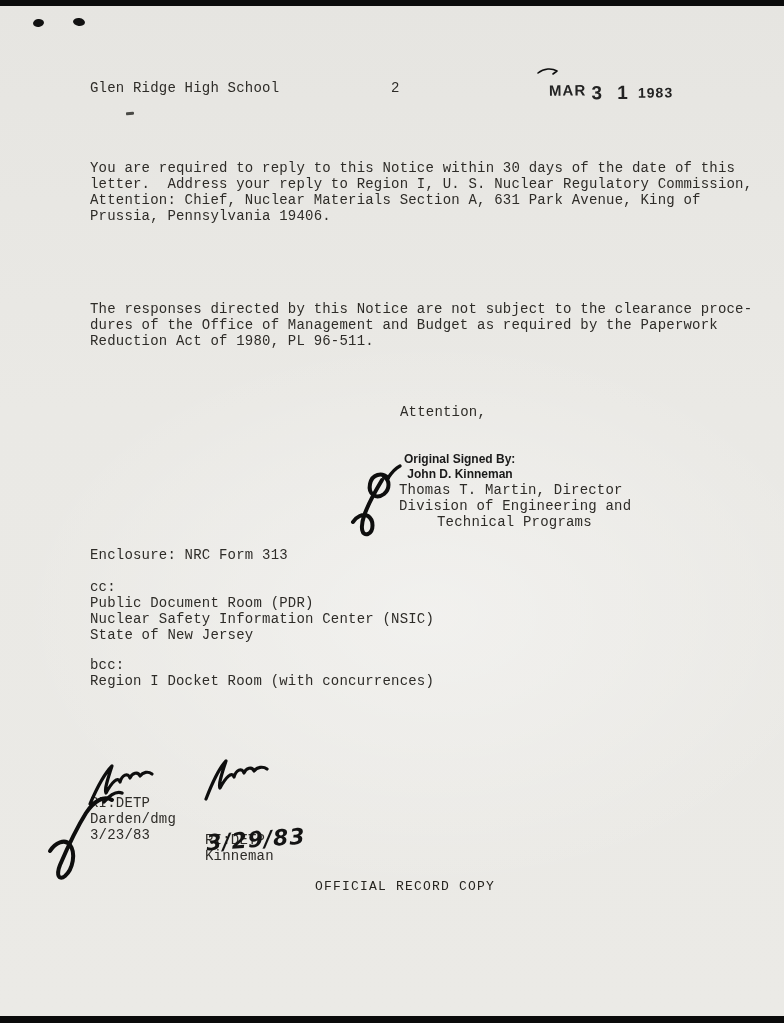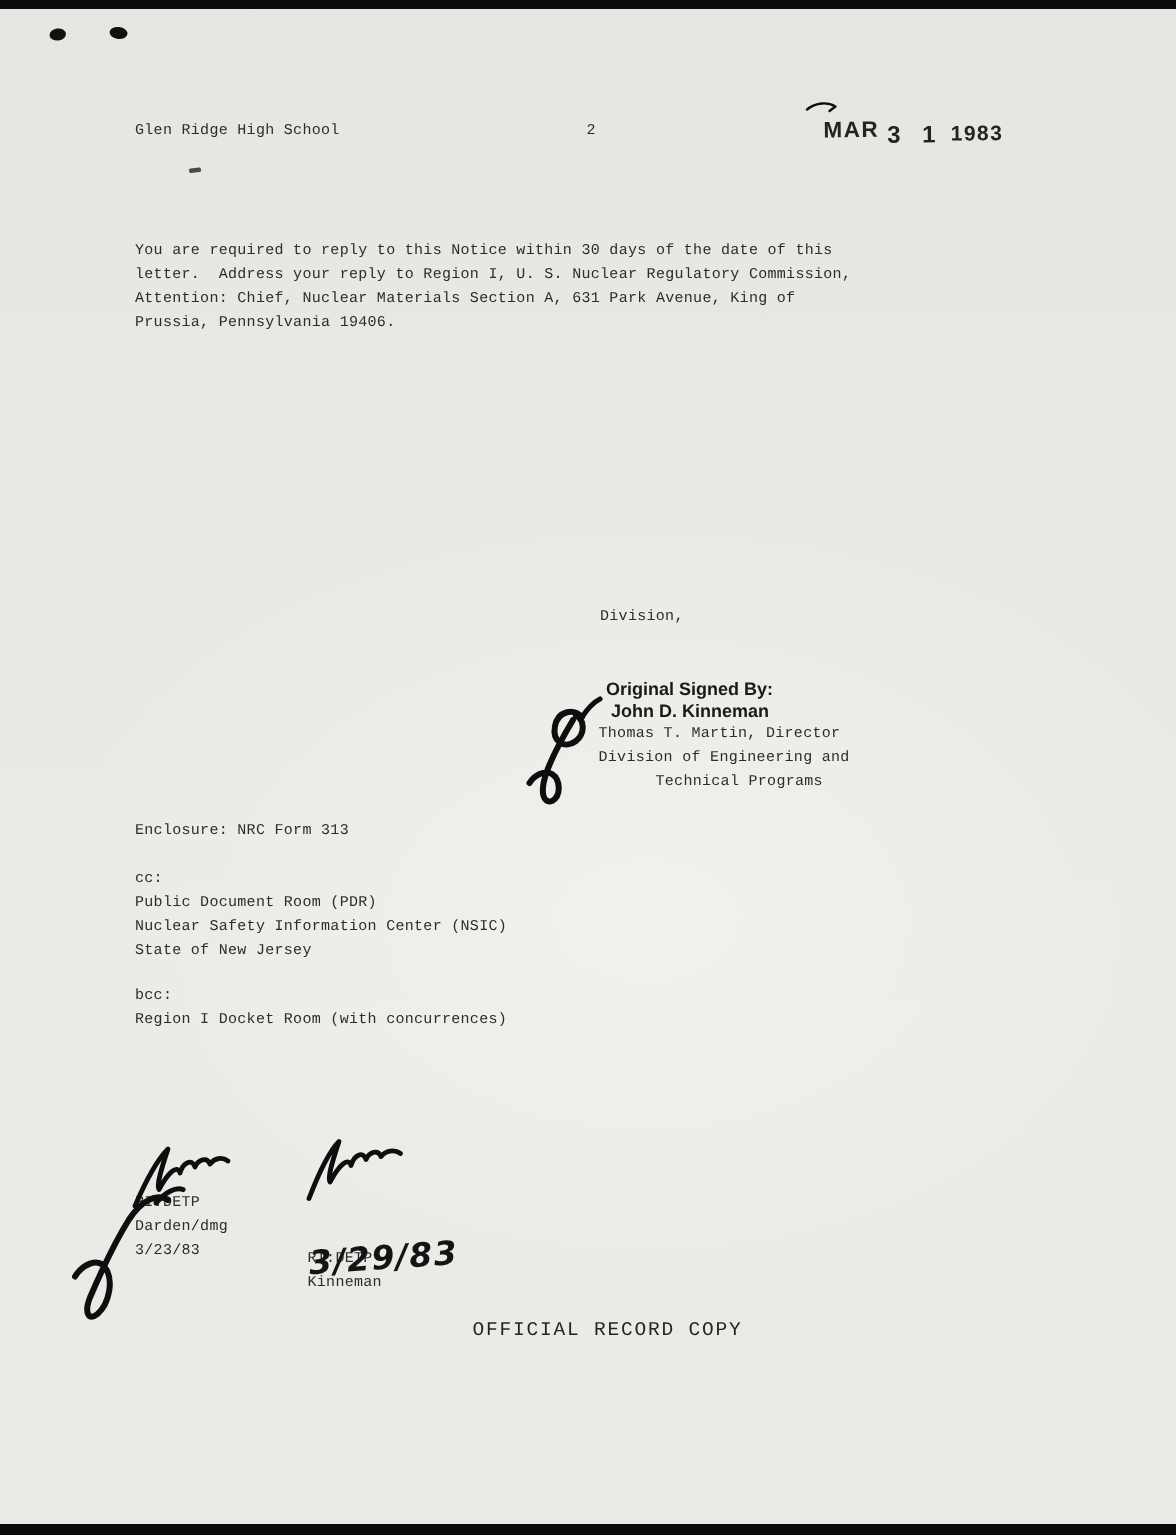--- a/index.html
+++ b/index.html
@@ -8,39 +8,39 @@
     width:784px;height:1023px;
     background:
       radial-gradient(ellipse 600px 400px at 55% 60%, rgba(255,255,255,.35), rgba(255,255,255,0) 70%),
       linear-gradient(180deg,#e6e5e1 0%,#eae9e5 40%,#ebeae6 100%);
     overflow:hidden;
     font-family:"Liberation Mono","DejaVu Sans Mono",monospace;
     color:#2e2c28;
   }
   .abs{position:absolute;}
   .mono{
-    font-size:10px;line-height:16px;white-space:pre;
+    font-size:14px;line-height:16px;white-space:pre;
     letter-spacing:.2px;
   }
   .edge-bar{position:absolute;left:0;width:784px;background:#0b0b0b;}
   .edge-top{top:0;height:6px;}
   .edge-bottom{bottom:0;height:7px;}
   .dot{position:absolute;background:#111;border-radius:50%;}
   .dot1{left:33px;top:19px;width:11px;height:8px;transform:rotate(-8deg);}
   .dot2{left:73px;top:18px;width:12px;height:8px;transform:rotate(6deg);}
   .dash-mark{position:absolute;left:126px;top:112px;width:8px;height:3px;background:#4a4a46;transform:rotate(-6deg);border-radius:1px;}
   .header-school{left:90px;top:80px;}
   .header-page{left:391px;top:80px;}
   .stamp-date{
     left:549px;top:78px;
     font-family:"Liberation Sans","DejaVu Sans",sans-serif;
     font-weight:bold;font-size:15px;color:#232323;
     transform:rotate(-.6deg);letter-spacing:1px;white-space:nowrap;
   }
-  .stamp-date .day{position:relative;top:4px;letter-spacing:5px;font-size:16px;}
+  .stamp-date .day{position:relative;top:4px;letter-spacing:5px;font-size:19px;}
   .stamp-date .year{position:relative;top:3px;font-size:14px;}
   .p1{left:90px;top:160px;}
   .p2{left:90px;top:237px;}
   .p3{left:90px;top:301px;}
   .p4{left:90px;top:362px;}
   .sincerely{left:400px;top:404px;}
   .sig-stamp{
     left:404px;top:452px;
     font-family:"Liberation Sans","DejaVu Sans",sans-serif;
     font-weight:bold;font-size:12px;line-height:14.5px;color:#191919;
@@ -84,22 +84,25 @@
   <div class="abs stamp-date">
     <span class="month">MAR</span>
     <span class="day">3 1</span>
     <span class="year">1983</span>
   </div>
 
   <div class="abs mono p1">You are required to reply to this Notice within 30 days of the date of this
 letter.  Address your reply to Region I, U. S. Nuclear Regulatory Commission,
 Attention: Chief, Nuclear Materials Section A, 631 Park Avenue, King of
 Prussia, Pennsylvania 19406.</div>
+  <div class="abs mono p3">The responses directed by this Notice are not subject to the clearance proce-
+dures of the Office of Management and Budget as required by the Paperwork
+Reduction Act of 1980, PL 96-511.</div>
 
-  <div class="abs mono sincerely">Division,</div>
+  <div class="abs mono sincerely">Attention,</div>
   <div class="abs sig-stamp">Original Signed By:
  John D. Kinneman</div>
 
   <svg class="scrawl" style="left:338px;top:456px;" width="70" height="90">
     <path d="M50 22 C 44 16, 34 18, 32 28 C 30 38, 38 44, 46 38 C 52 33, 52 24, 46 21" stroke-width="4"></path>
     <path d="M44 24 C 38 34, 30 48, 26 60 C 22 72, 24 80, 30 78 C 36 75, 36 64, 30 60 C 25 57, 18 61, 15 66" stroke-width="4"></path>
     <path d="M50 22 C 54 16, 58 12, 62 10" stroke-width="3.4"></path>
   </svg>
 
   <div class="abs mono signer"><span>Thomas T. Martin, Director</span><br><span>Division of Engineering and</span></div>

